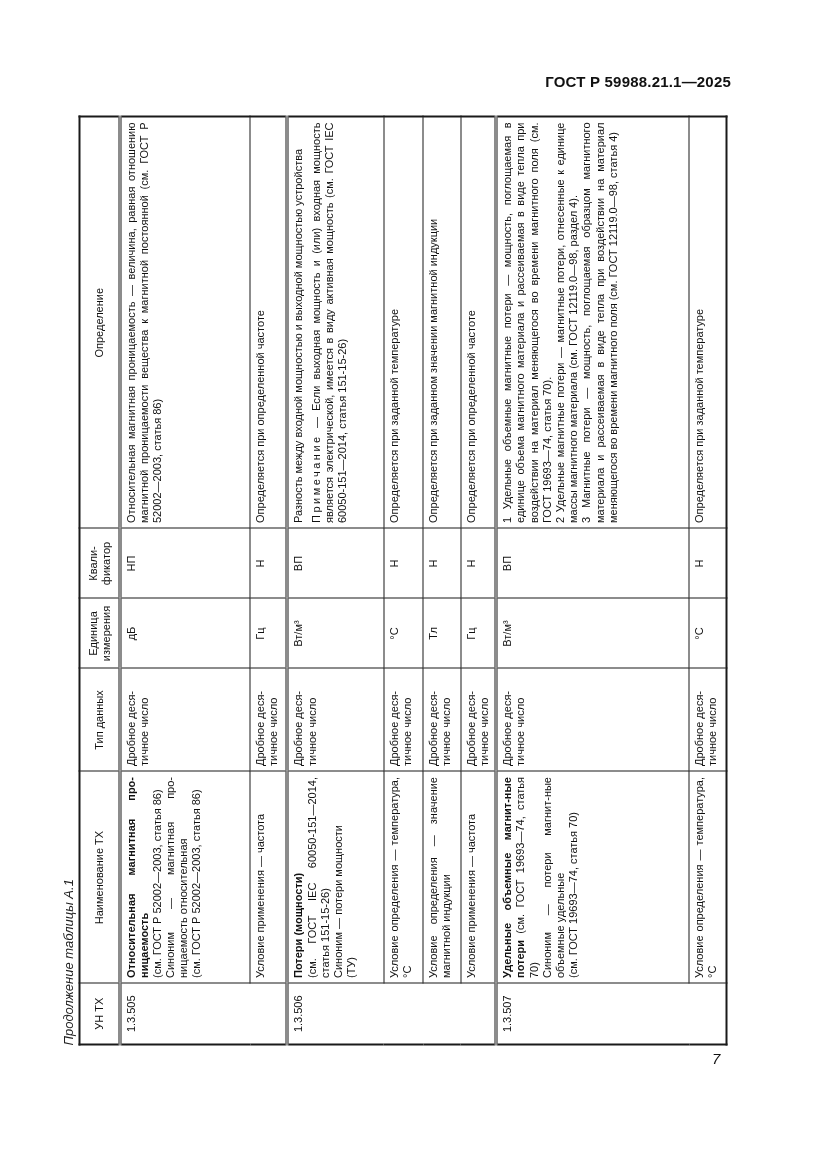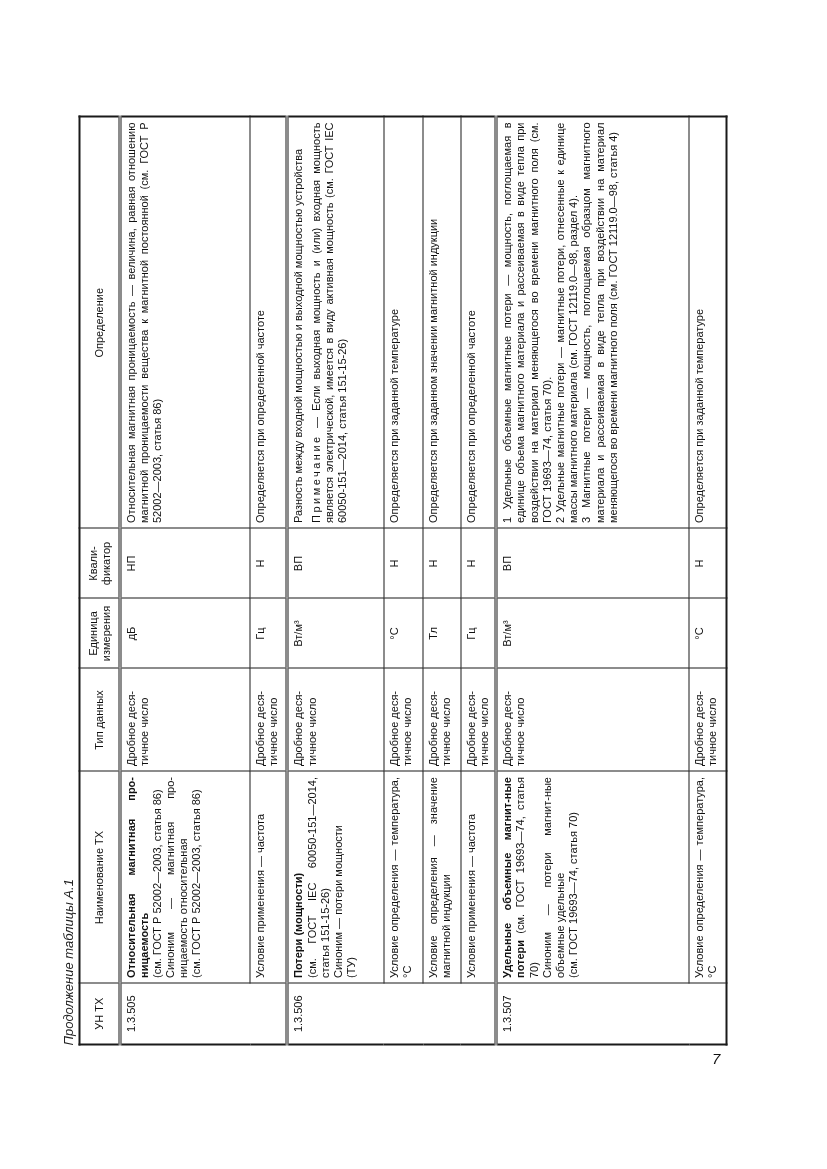--- a/index.html
+++ b/index.html
@@ -45,20 +45,21 @@
   .page-num {
     position:absolute; left:712px; top:1050px;
     font-style:italic; font-size:15px;
   }
 </style>
 </head>
 <body>
 
 <div class="sheet">
 
+  <div class="doc-header">ГОСТ Р 59988.21.1—2025</div>
 
   <div class="rot">
     <div class="caption">Продолжение таблицы А.1</div>
 
     <table class="gt">
       <colgroup>
         <col style="width:61px">
           <col style="width:212px">
           <col style="width:103px">
         <col style="width:70px">

